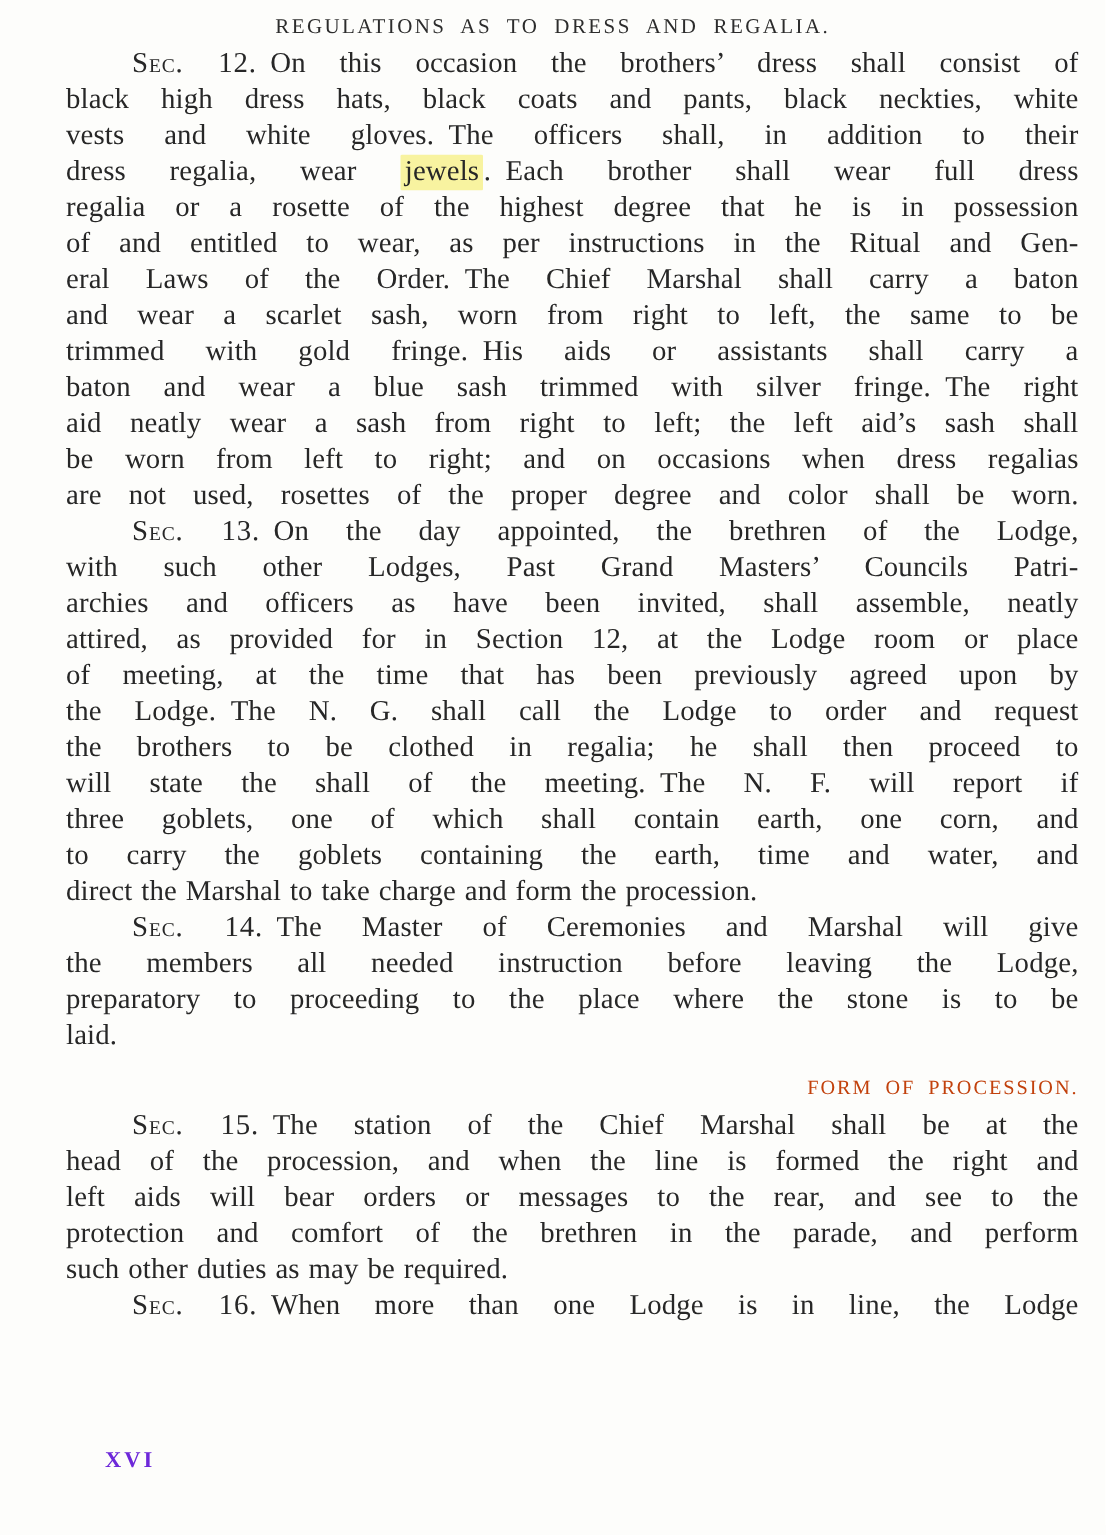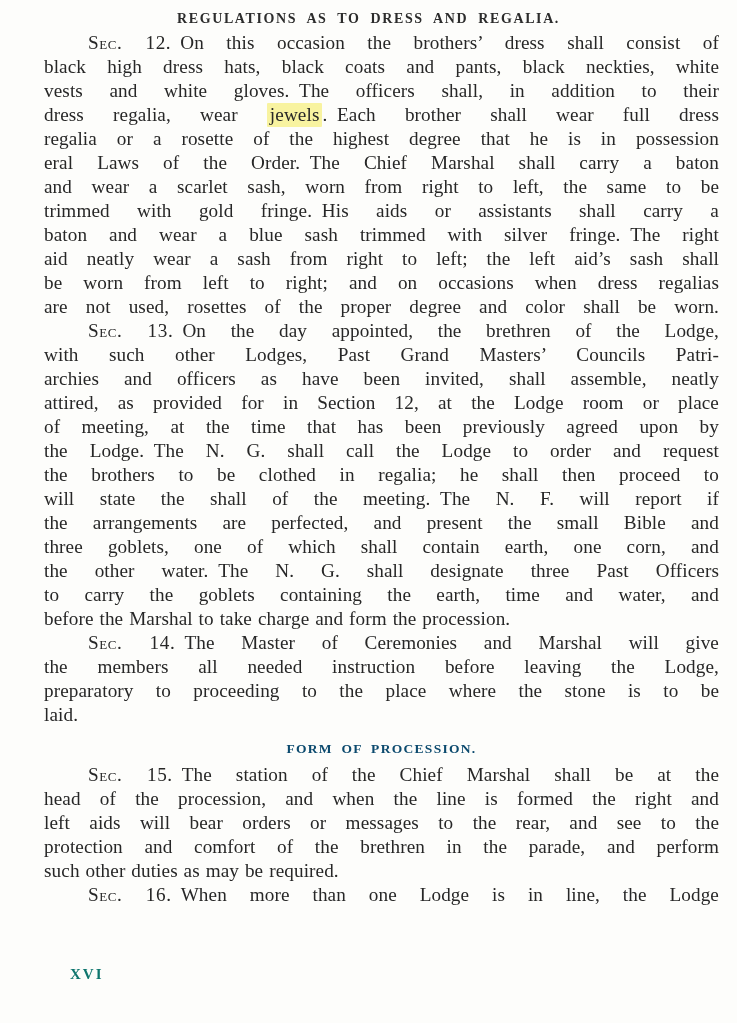--- a/index.html
+++ b/index.html
@@ -13,21 +13,21 @@
     height: 1023px;
     background: #fdfdfb;
     overflow: hidden;
     font-family: "Liberation Serif", "DejaVu Serif", serif;
     color: #272727;
   }
   .running-head {
     padding-top: 11px;
     text-align: center;
     font-size: 14px;
-    font-weight: 700;
+    font-weight: 400;
     letter-spacing: 1.6px;
     word-spacing: 5px;
     color: #2c2c2c;
   }
   .text-body {
     margin: 4px 18px 0 44px; 
     font-size: 19.2px;
     line-height: 24px;
     letter-spacing: 0.1px;
     word-spacing: 1px;
@@ -51,72 +51,71 @@
     margin-right: 9px;
   }
   .seg-highlight {
     padding: 1px 3px 2px 3px;
     border-radius: 1px;
   }
   .section-heading {
     margin-top: 10px;
     margin-bottom: 2px;
     line-height: 24px;
-    text-align: center;
+    text-align: right;
     font-size: 13.5px;
-    font-weight: 700;
+    font-weight: 400;
     letter-spacing: 1.3px;
     word-spacing: 4px;
-    color: #0c4a6e;
+    color: #c2410c;
   }
   .page-number {
     position: absolute;
     left: 70px;
     top: 966px;
     font-size: 15px;
     font-weight: 600;
     letter-spacing: 2px;
-    color: #0f766e;
+    color: #6d28d9;
   }
 </style>
 </head>
 <body>
 
 <div class="page">
   <div class="running-head">REGULATIONS AS TO DRESS AND REGALIA.</div>
 
   <div class="text-body">
       <div class="paragraph">
         <div class="line indent"><span class="seg-seclabel">Sec. 12.</span><span>On this occasion the brothers’ dress shall consist of</span></div>
         <div class="line"><span>black high dress hats, black coats and pants, black neckties, white</span></div>
         <div class="line"><span>vests and white gloves. The officers shall, in addition to their</span></div>
         <div class="line"><span>dress regalia, wear </span><span class="seg-highlight" style="background-color: rgb(248, 243, 160);">jewels</span><span>. Each brother shall wear full dress</span></div>
         <div class="line"><span>regalia or a rosette of the highest degree that he is in possession</span></div>
+        <div class="line"><span>of and entitled to wear, as per instructions in the Ritual and Gen-</span></div>
         <div class="line"><span>eral Laws of the Order. The Chief Marshal shall carry a baton</span></div>
         <div class="line"><span>and wear a scarlet sash, worn from right to left, the same to be</span></div>
         <div class="line"><span>trimmed with gold fringe. His aids or assistants shall carry a</span></div>
         <div class="line"><span>baton and wear a blue sash trimmed with silver fringe. The right</span></div>
         <div class="line"><span>aid neatly wear a sash from right to left; the left aid’s sash shall</span></div>
         <div class="line"><span>be worn from left to right; and on occasions when dress regalias</span></div>
         <div class="line"><span>are not used, rosettes of the proper degree and color shall be worn.</span></div>
       </div>
       <div class="paragraph">
         <div class="line indent"><span class="seg-seclabel">Sec. 13.</span><span>On the day appointed, the brethren of the Lodge,</span></div>
         <div class="line"><span>with such other Lodges, Past Grand Masters’ Councils Patri-</span></div>
         <div class="line"><span>archies and officers as have been invited, shall assemble, neatly</span></div>
         <div class="line"><span>attired, as provided for in Section 12, at the Lodge room or place</span></div>
         <div class="line"><span>of meeting, at the time that has been previously agreed upon by</span></div>
         <div class="line"><span>the Lodge. The N. G. shall call the Lodge to order and request</span></div>
         <div class="line"><span>the brothers to be clothed in regalia; he shall then proceed to</span></div>
         <div class="line"><span>will state the shall of the meeting. The N. F. will report if</span></div>
-        <div class="line"><span>the arrangements are perfected, and present the small Bible and</span></div>
         <div class="line"><span>three goblets, one of which shall contain earth, one corn, and</span></div>
-        <div class="line"><span>the other water. The N. G. shall designate three Past Officers</span></div>
         <div class="line"><span>to carry the goblets containing the earth, time and water, and</span></div>
-        <div class="line no-justify"><span>before the Marshal to take charge and form the procession.</span></div>
+        <div class="line no-justify"><span>direct the Marshal to take charge and form the procession.</span></div>
       </div>
       <div class="paragraph">
         <div class="line indent"><span class="seg-seclabel">Sec. 14.</span><span>The Master of Ceremonies and Marshal will give</span></div>
         <div class="line"><span>the members all needed instruction before leaving the Lodge,</span></div>
         <div class="line"><span>preparatory to proceeding to the place where the stone is to be</span></div>
         <div class="line no-justify"><span>laid.</span></div>
       </div>
       <div class="section-heading">FORM OF PROCESSION.</div>
       <div class="paragraph">
         <div class="line indent"><span class="seg-seclabel">Sec. 15.</span><span>The station of the Chief Marshal shall be at the</span></div>

